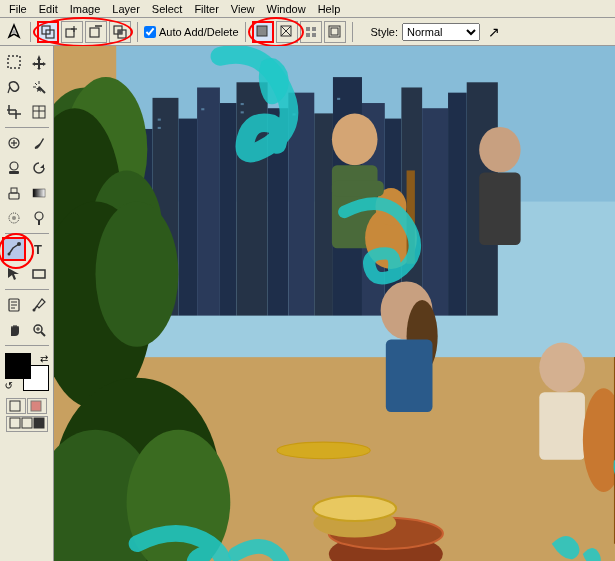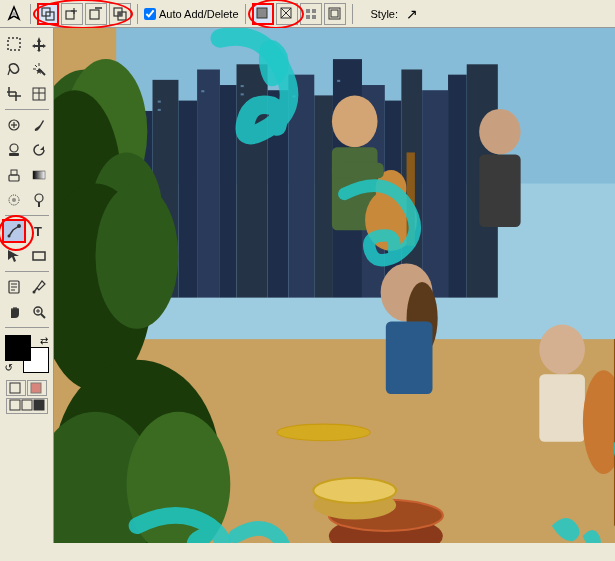--- a/index.html
+++ b/index.html
@@ -206,20 +206,31 @@
       position: relative;
       overflow: hidden;
       background: #808080;
     }
   </style>
 </head>
 <body>
 
 <div style="position:relative; width:615px; height:561px; overflow:hidden;">
 
+  <div class="menubar">
+    <span class="menubar-item">File</span>
+    <span class="menubar-item">Edit</span>
+    <span class="menubar-item">Image</span>
+    <span class="menubar-item">Layer</span>
+    <span class="menubar-item">Select</span>
+    <span class="menubar-item">Filter</span>
+    <span class="menubar-item">View</span>
+    <span class="menubar-item">Window</span>
+    <span class="menubar-item">Help</span>
+  </div>
 
   <div class="optionsbar">
 
     <div class="options-icon">
       <svg width="18" height="18" viewBox="0 0 18 18">
         <polygon points="9,2 14,14 9,11 4,14" fill="none" stroke="#000" stroke-width="1.5"></polygon>
         <circle cx="9" cy="9" r="2" fill="#aaa"></circle>
       </svg>
     </div>
     <div class="options-separator"></div>
@@ -287,20 +298,25 @@
         <svg width="14" height="14" viewBox="0 0 14 14">
           <rect x="1" y="1" width="11" height="11" fill="none" stroke="#333" stroke-width="1"></rect>
           <rect x="3" y="3" width="7" height="7" fill="none" stroke="#333" stroke-width="1"></rect>
         </svg>
       </div>
 
       <div style="position:absolute; top:-4px; left:-4px; width:56px; height:30px; border:2px solid red; border-radius:50%; pointer-events:none;"></div>
     </div>
     <div class="options-separator"></div>
     <span class="style-label">Style:</span>
+    <select class="style-dropdown">
+      <option>Normal</option>
+      <option>Fixed Ratio</option>
+      <option>Fixed Size</option>
+    </select>
 
     <div style="margin-left:4px; font-size:14px;">↗</div>
   </div>
 
   <div class="main-area">
 
     <div class="toolbar">
 
       <div class="tool-row">
 

